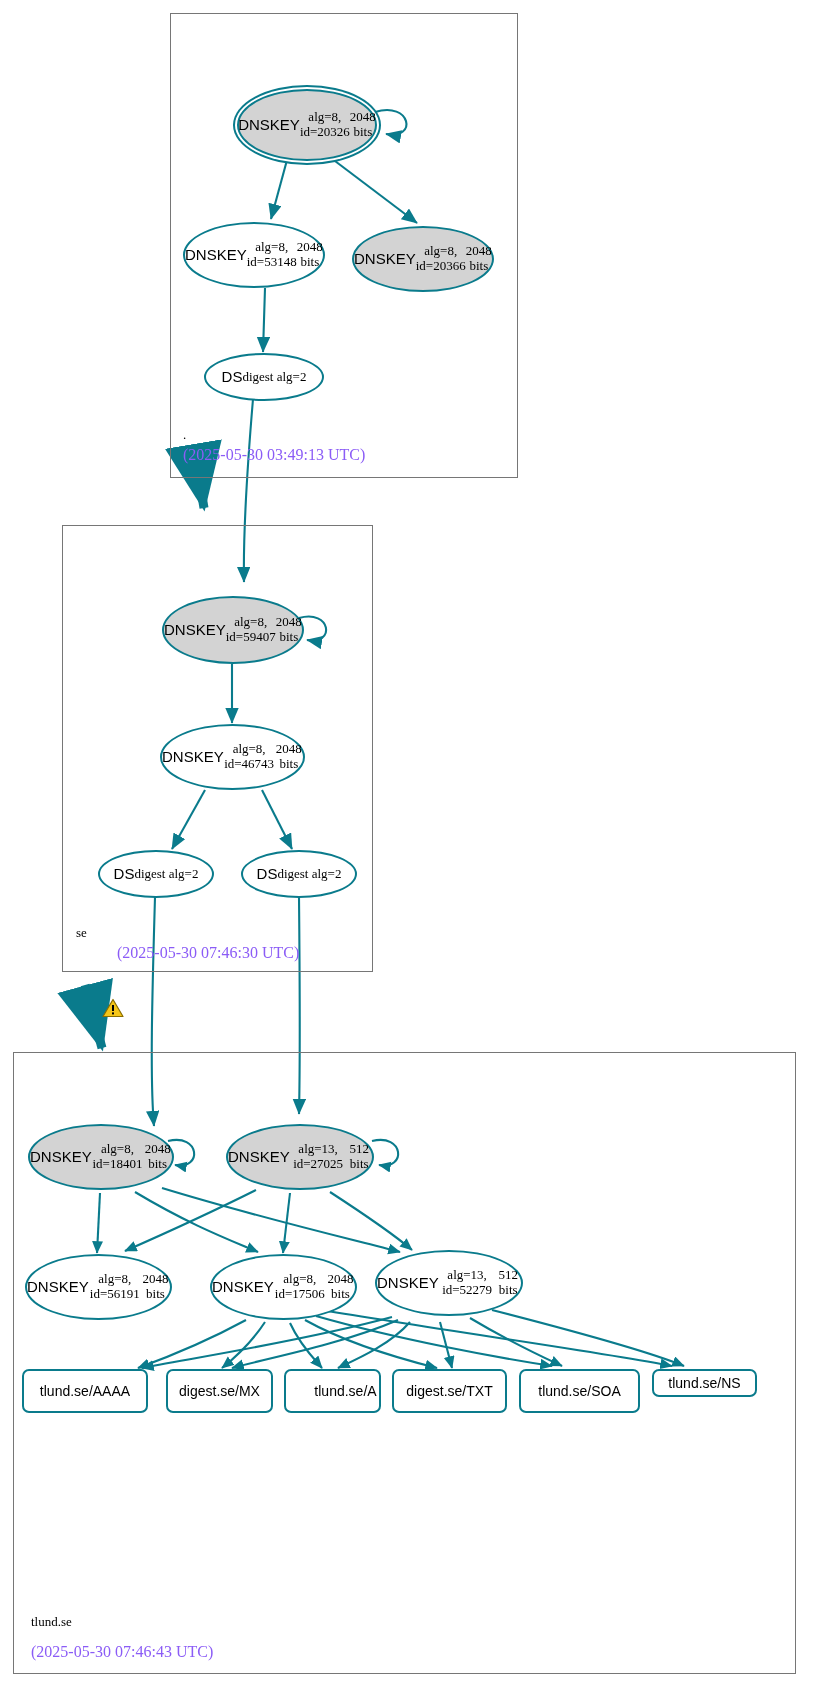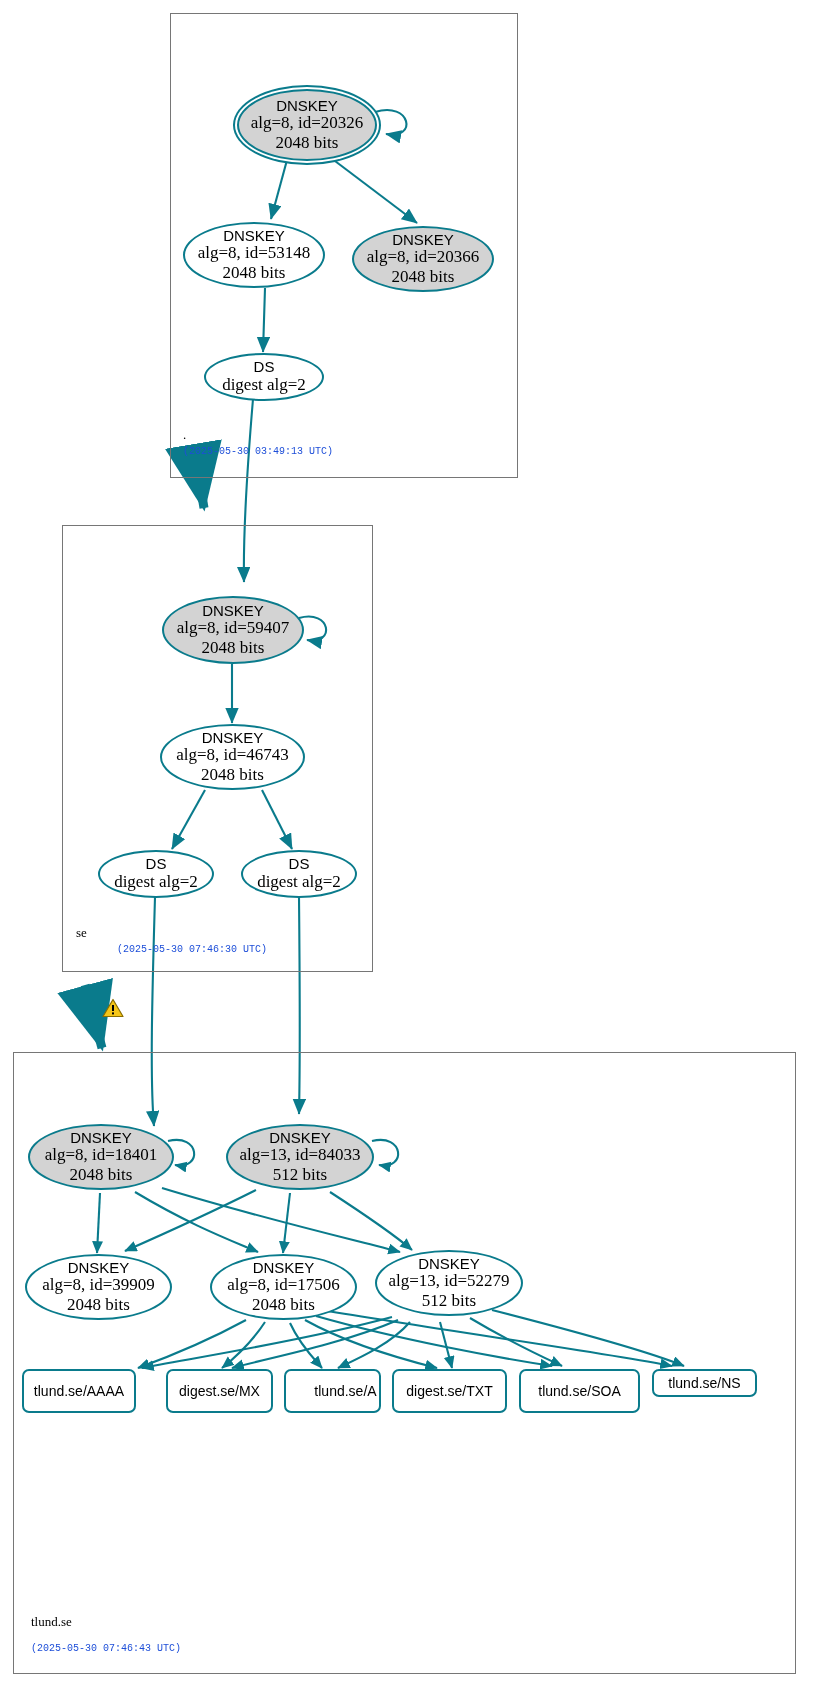--- a/index.html
+++ b/index.html
@@ -2,29 +2,29 @@
 <html><head>
 <meta charset="utf-8">
 <style>
   html,body{margin:0;padding:0;background:#ffffff;}
   body{width:836px;height:1690px;position:relative;
        font-family:"Liberation Sans", sans-serif;overflow:hidden;}
   #stage{position:absolute;left:0;top:0;width:836px;height:1690px;}
   svg#graph{position:absolute;left:0;top:0;width:836px;height:1690px;}
   .zone-box{position:absolute;border:1px solid #767676;background:transparent;box-sizing:border-box;}
   .zone-label{position:absolute;font-family:"Liberation Serif", serif;font-size:13px;color:#000;white-space:nowrap;}
-  .zone-time{position:absolute;font-family:Liberation Mono, monospace;font-size:10px;color:#1d4ed8;white-space:nowrap;}
-  .node{position:absolute;display:flex;flex-direction:column;align-items:center;
+  .zone-time{position:absolute;font-family:Liberation Serif, serif;font-size:16px;color:#8b5cf6;white-space:nowrap;}
+  .node{position:absolute;display:flex;flex-direction:row;align-items:center;
         justify-content:center;text-align:center;box-sizing:border-box;}
   .ell{border:2px solid #0a7b8c;border-radius:50%;background:#ffffff;}
   .ell.gray{background:#d3d3d3;}
   .ell.dbl{box-shadow:0 0 0 2px #ffffff, 0 0 0 4px #0a7b8c;}
   .rrbox{border:2px solid #0a7b8c;border-radius:7px;background:#ffffff;}
   .t1{font-family:"Liberation Sans", sans-serif;font-size:15px;color:#000;line-height:1.05;}
-  .t2{font-family:"Liberation Serif", serif;font-size:17px;color:#000;line-height:1.15;}
+  .t2{font-family:"Liberation Serif", serif;font-size:13px;color:#000;line-height:1.15;}
   .rrlabel{font-family:"Liberation Sans", sans-serif;font-size:14px;color:#000;white-space:nowrap;}
   .warn{position:absolute;width:22px;height:20px;}
 </style>
 </head>
 <body>
 
 <div id="stage">
 
   <svg id="graph" viewBox="0 0 836 1690">
     <defs>
@@ -156,43 +156,43 @@
   <div class="zone-time" style="left:31px;top:1643px;">(2025-05-30 07:46:43 UTC)</div>
 
   <div class="node ell gray" style="left:28px;top:1124px;width:146px;height:66px;">
     <div class="t1">DNSKEY</div>
     <div class="t2">alg=8, id=18401</div>
     <div class="t2">2048 bits</div>
   </div>
 
   <div class="node ell gray" style="left:226px;top:1124px;width:148px;height:66px;">
     <div class="t1">DNSKEY</div>
-    <div class="t2">alg=13, id=84033</div>
+    <div class="t2">alg=13, id=27025</div>
     <div class="t2">512 bits</div>
   </div>
 
   <div class="node ell" style="left:25px;top:1254px;width:147px;height:66px;">
     <div class="t1">DNSKEY</div>
-    <div class="t2">alg=8, id=39909</div>
+    <div class="t2">alg=8, id=56191</div>
     <div class="t2">2048 bits</div>
   </div>
 
   <div class="node ell" style="left:210px;top:1254px;width:147px;height:66px;">
     <div class="t1">DNSKEY</div>
     <div class="t2">alg=8, id=17506</div>
     <div class="t2">2048 bits</div>
   </div>
 
   <div class="node ell" style="left:375px;top:1250px;width:148px;height:66px;">
     <div class="t1">DNSKEY</div>
     <div class="t2">alg=13, id=52279</div>
     <div class="t2">512 bits</div>
   </div>
 
-  <div class="node rrbox" style="left:22px;top:1369px;width:114px;height:44px;">
+  <div class="node rrbox" style="left:22px;top:1369px;width:126px;height:44px;">
     <div class="rrlabel">tlund.se/AAAA</div>
   </div>
   <div class="node rrbox" style="left:166px;top:1369px;width:107px;height:44px;">
     <div class="rrlabel">digest.se/MX</div>
   </div>
   <div class="node rrbox" style="left:284px;top:1369px;width:97px;height:44px;padding-left:26px;">
     <div class="rrlabel">tlund.se/A</div>
   </div>
   <div class="node rrbox" style="left:392px;top:1369px;width:115px;height:44px;">
     <div class="rrlabel">digest.se/TXT</div>

